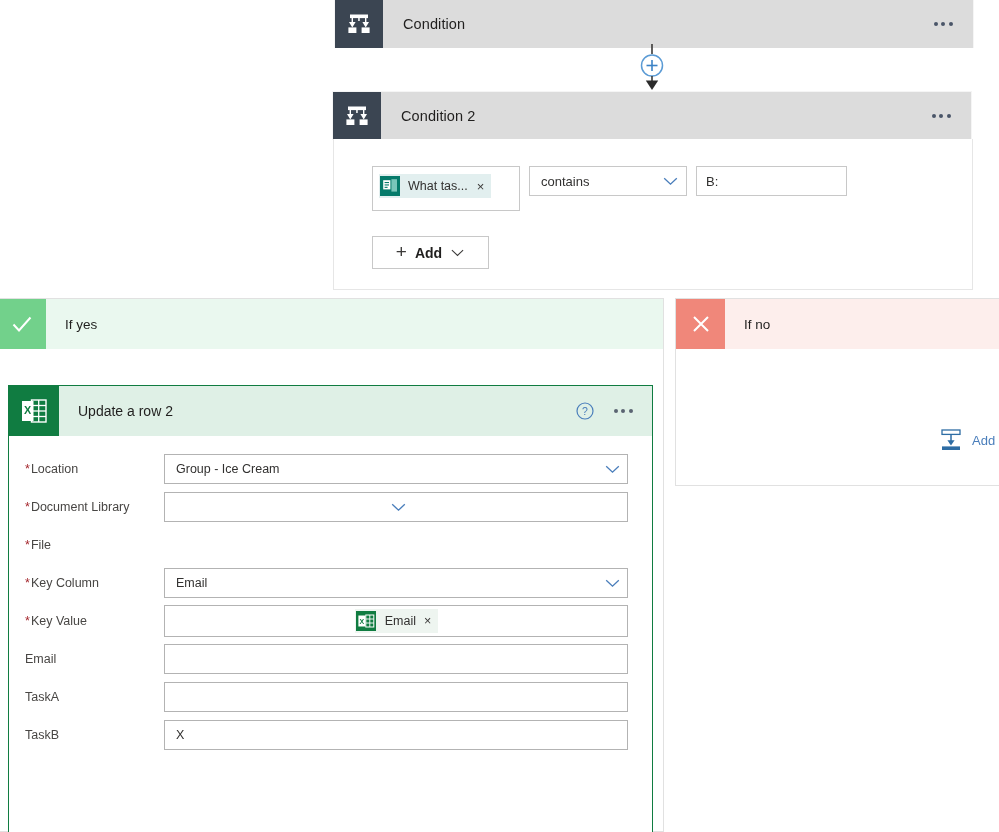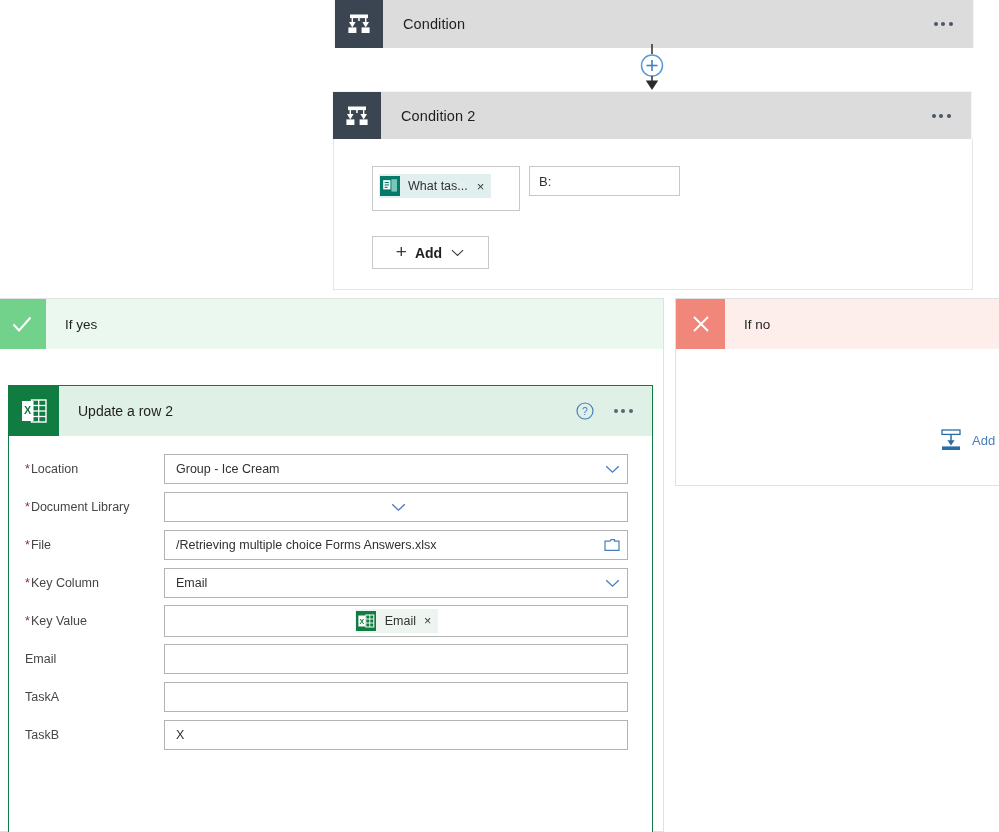--- a/index.html
+++ b/index.html
@@ -380,20 +380,26 @@
           <rect x="4.6" y="8.4" width="4.4" height="1.1" fill="#057a6a"></rect>
           <rect x="4.6" y="10.8" width="3" height="1.1" fill="#057a6a"></rect>
           <rect x="11.4" y="3.2" width="5.6" height="12.4" fill="#8fd4c8" opacity="0.85"></rect>
         </svg>
       </span>
       <span class="chip-label">What tas...</span>
       <span class="chip-x">×</span>
     </span>
   </div>
 
+  <div class="dd-field">
+    <span class="dd-val">contains</span>
+    <svg class="chev" viewBox="0 0 16 10">
+      <path d="M1 1.5 L8 8 L15 1.5" fill="none" stroke="#4a7ebb" stroke-width="1.5"></path>
+    </svg>
+  </div>
 
   <div class="txt-field">
     <span>B:</span>
   </div>
 </div>
 
 <div class="add-btn" style="left:372px; top:236px;">
   <span class="plus">+</span>
   <span class="lbl">Add</span>
   <svg class="chev" viewBox="0 0 16 10" style="width:13px;height:8px;">
@@ -476,26 +482,20 @@
       <div class="flabel"><span class="req">*</span><span>Document Library</span></div>
       <div class="fctl">
         <svg class="chev" viewBox="0 0 16 10">
             <path d="M1 1.5 L8 8 L15 1.5" fill="none" stroke="#4a7ebb" stroke-width="1.5"></path>
           </svg>
       </div>
     </div>
 
     <div class="frow">
       <div class="flabel"><span class="req">*</span><span>File</span></div>
-      <div class="fctl">
-        <span class="fval">/Retrieving multiple choice Forms Answers.xlsx</span>
-        <svg width="16" height="14" viewBox="0 0 16 14">
-          <path d="M1 3.2 L6 3.2 L7 1.6 L10.5 1.6 L10.5 3.2 L15 3.2 L15 12.4 L1 12.4 Z" fill="none" stroke="#4a7ebb" stroke-width="1.2"></path>
-        </svg>
-      </div>
     </div>
 
 
     <div class="frow">
       <div class="flabel"><span class="req">*</span><span>Key Column</span></div>
       <div class="fctl">
         <span class="fval">Email</span>
         <svg class="chev" viewBox="0 0 16 10">
             <path d="M1 1.5 L8 8 L15 1.5" fill="none" stroke="#4a7ebb" stroke-width="1.5"></path>
           </svg>

